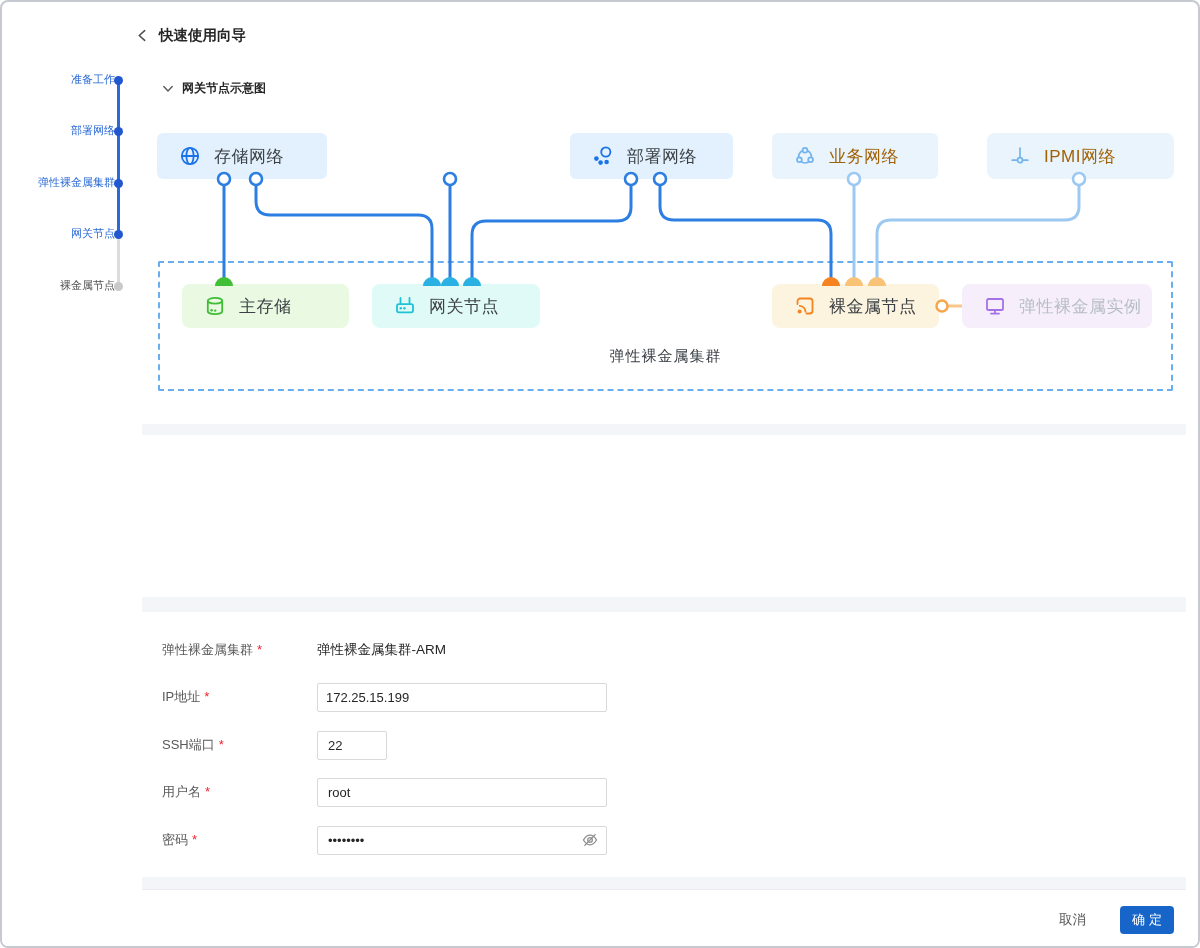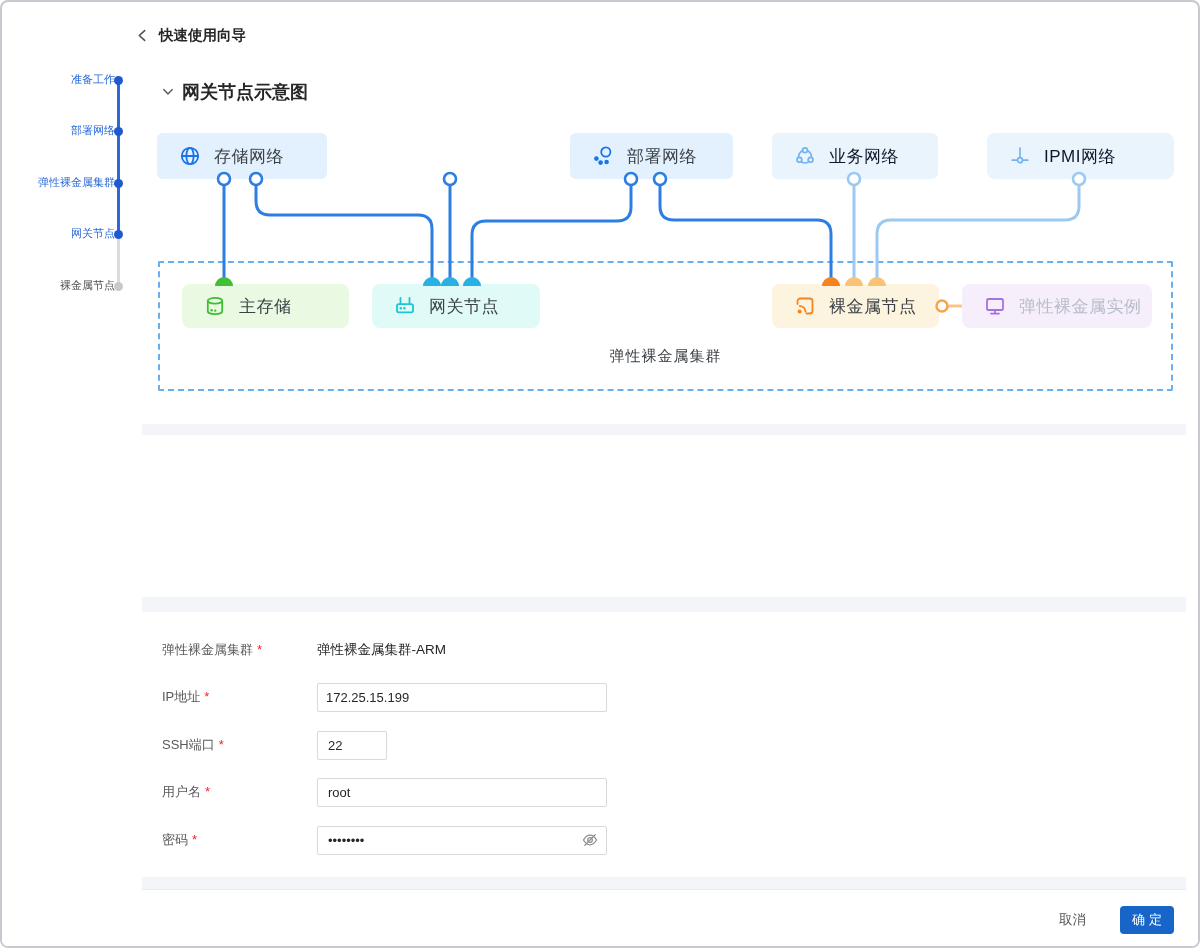--- a/index.html
+++ b/index.html
@@ -28,27 +28,27 @@
   .band.b1{top:381px;height:11px;}
   .band.b2{top:554px;height:15px;}
   .band.b3{top:834px;height:13px;border-bottom:1px solid #e9ebf1;}
   
   .card{position:absolute;left:140px;width:1044px;background:#fff;}
   .card1{top:22px;height:359px;border-radius:4px;}
   .card2{top:392px;height:162px;}
   .card3{top:569px;height:265px;}
   
   .sec-head{position:absolute;left:20px;top:15px;display:flex;align-items:center;gap:8px;cursor:pointer;}
-  .sec-head .t{font-size:18px;font-weight:600;color:#262626;}
+  .sec-head .t{font-size:12px;font-weight:600;color:#262626;}
   
   .nbox{position:absolute;top:68px;height:46px;border-radius:6px;display:flex;align-items:center;padding-left:22px;gap:13px;}
   .nbox .nlabel{font-size:17px;color:#3c4146;letter-spacing:0.5px;}
   .nbox.active{background:#e2f1fd;}
   .nbox.inactive{background:#e9f4fd;}
-  .nbox.inactive .nlabel{color:#0f172a;}
+  .nbox.inactive .nlabel{color:#a16207;}
   .nb1{left:15px;width:170px;}
   .nb2{left:223px;width:164px;}
   .nb3{left:428px;width:163px;}
   .nb4{left:630px;width:166px;}
   .nb5{left:845px;width:187px;border-radius:8px;}
   .nicon{display:flex;align-items:center;}
   
   .cluster{position:absolute;left:16px;top:196px;width:1015px;height:130px;border:2px dashed #69aeef;border-radius:2px;}
   .cluster-label{position:absolute;left:16px;top:282px;width:1015px;text-align:center;font-size:15px;color:#3c4146;letter-spacing:1px;}
   

